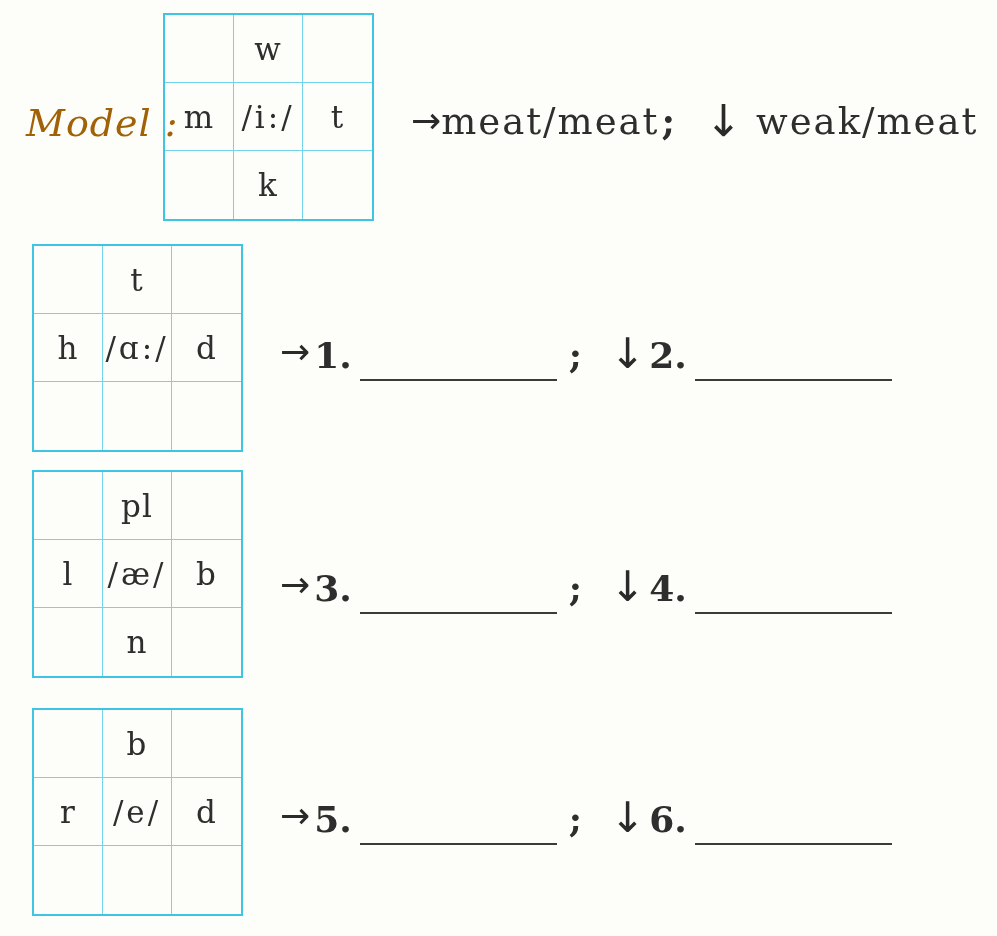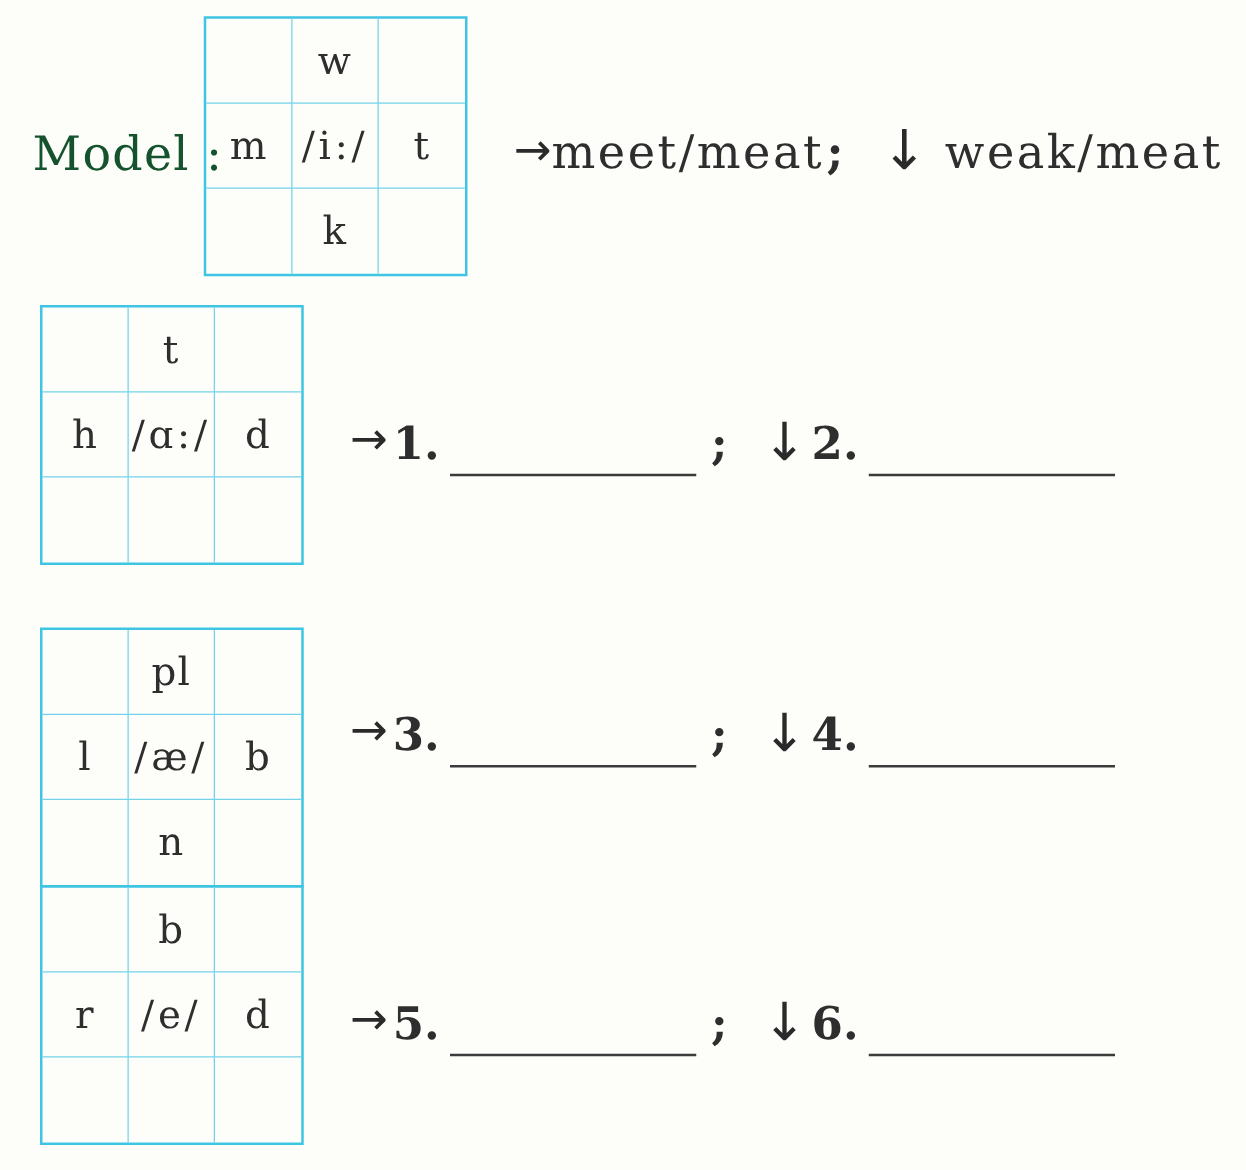--- a/index.html
+++ b/index.html
@@ -38,30 +38,31 @@
     font-size: 31px;
     color: var(--ink);
     letter-spacing: 1px;
   }
   .pgrid .cell:nth-child(3n) { border-right: none; }
   .pgrid .cell:nth-child(n+7) { border-bottom: none; }
   .pgrid .cell.vowel { letter-spacing: 3px; }
 
   .grid-model { left: 163px; top: 13px; }
   .grid-ex1   { left: 32px;  top: 244px; }
-  .grid-ex2   { left: 32px;  top: 502px; }
+  .grid-ex2   { left: 32px;  top: 470px; }
   .grid-ex3   { left: 32px;  top: 708px; }
 
   
   .model-label {
     position: absolute;
     left: 26px; top: 101px;
     font-size: 38px;
+    font-style: italic;
     letter-spacing: 1px;
-    color: #14532d;
+    color: #a16207;
   }
   .model-answer {
     position: absolute;
     left: 411px; top: 94px;
     height: 54px;
     display: flex;
     align-items: center;
     font-size: 37px;
     white-space: nowrap;
   }
@@ -132,21 +133,21 @@
     <div class="cell">m</div>
     <div class="cell vowel">/i:/</div>
     <div class="cell">t</div>
     <div class="cell"></div>
     <div class="cell">k</div>
     <div class="cell"></div>
   </div>
 
   <div class="model-answer">
     <span class="arrow right">→</span>
-    <span class="word">meet/meat</span>
+    <span class="word">meat/meat</span>
     <span class="semi">;</span>
     <span class="arrow down">↓</span>
     <span class="word second">weak/meat</span>
   </div>
 
   <div class="pgrid grid-ex1">
     <div class="cell"></div>
     <div class="cell">t</div>
     <div class="cell"></div>
     <div class="cell">h</div>

